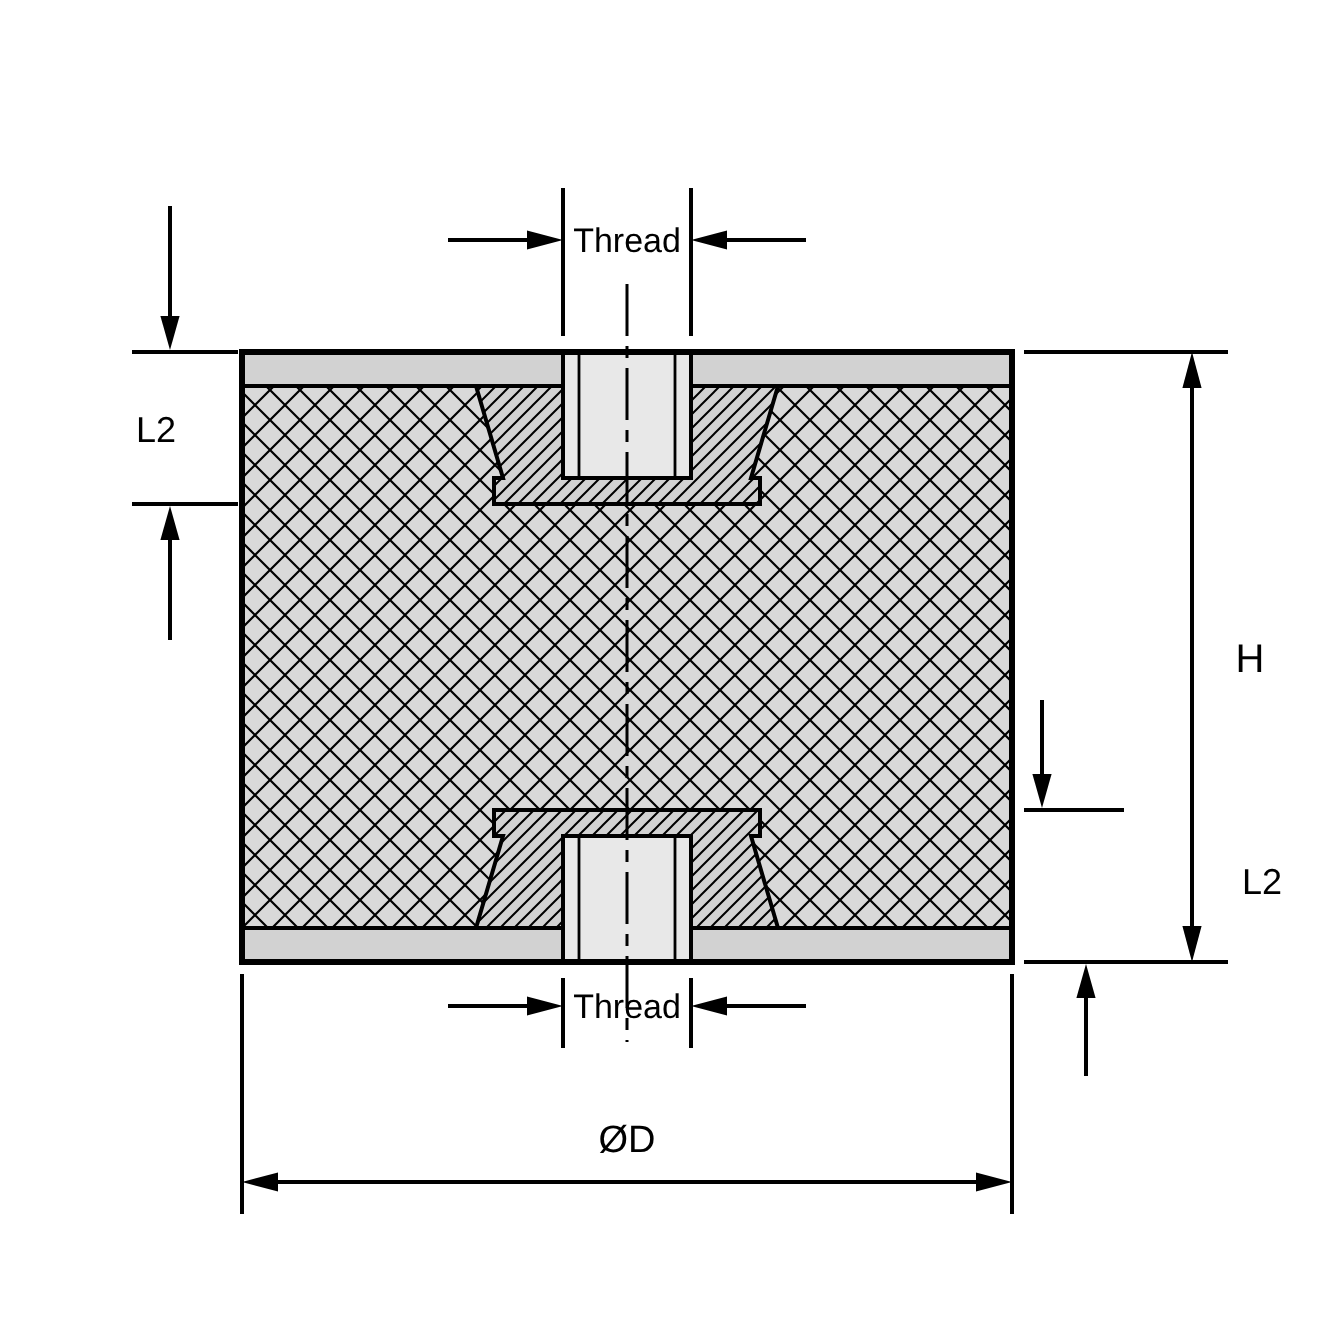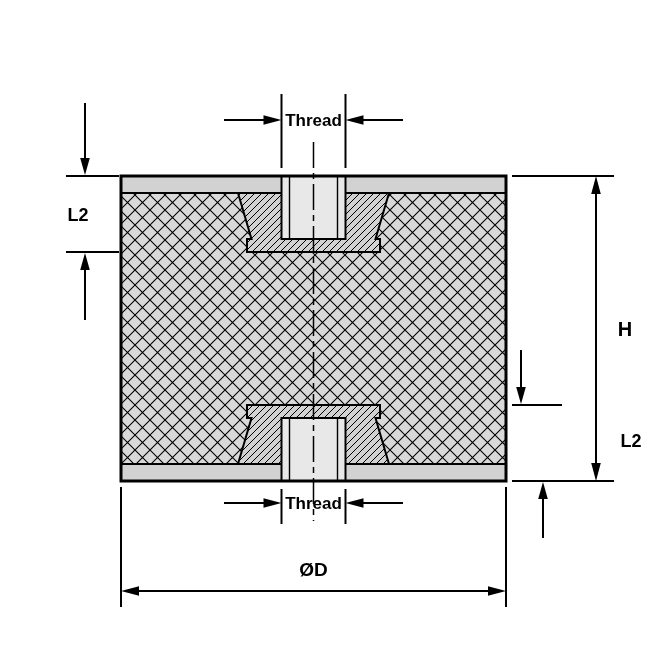--- a/index.html
+++ b/index.html
@@ -6,21 +6,20 @@
     margin: 0;
     padding: 0;
     background: #ffffff;
   }
   .stage {
     width: 670px;
     height: 670px;
     position: relative;
     background: #ffffff;
     overflow: hidden;
-    font-weight: bold;
   }
   svg { display: block; }
   text {
     font-family: "Liberation Sans", "DejaVu Sans", sans-serif;
     fill: #000000;
   }
 </style>
 </head>
 <body>
 

